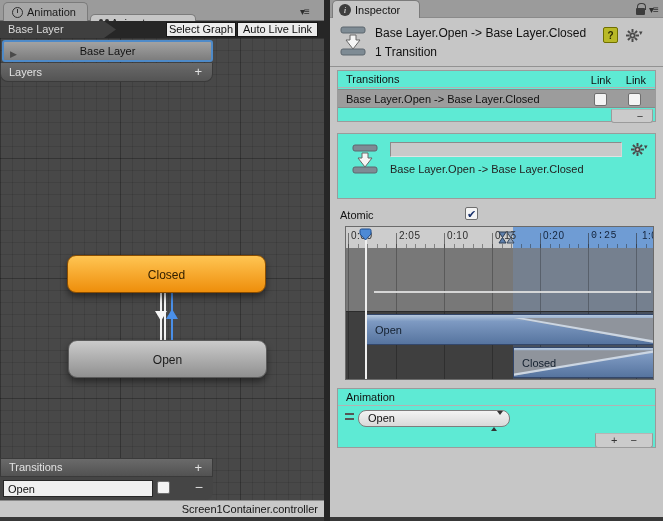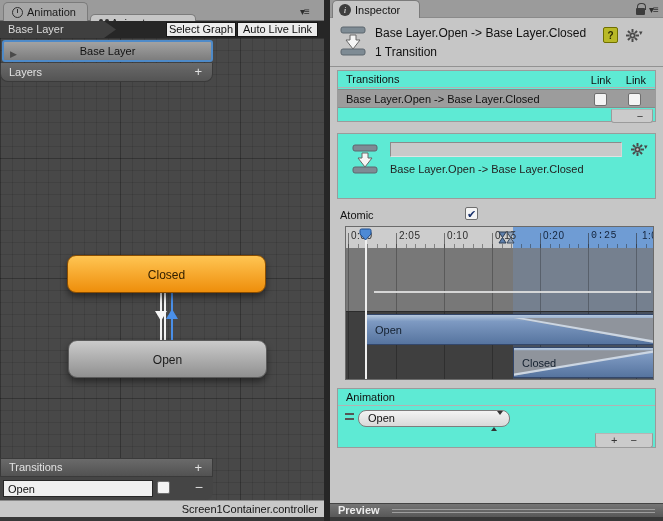--- a/index.html
+++ b/index.html
@@ -329,19 +329,15 @@
       <div class="dd" style="left:20px;top:21px;width:152px;">
         <span>Open</span>
         <span class="dd-arrows"><span class="tri-up"></span><span class="tri-down"></span></span>
       </div>
       <div class="minibar" style="right:2px;top:44px;width:58px;height:15px;line-height:13px;">
         <span style="margin-right:10px;">+</span>
         <span>−</span>
       </div>
     </div>
 
-    <div id="preview-bar">
-      <span>Preview</span>
-      <div id="preview-handle"></div>
-    </div>
     <div class="bottom-strip" style="left:0;width:333px;"></div>
   </div>
 </div>
 
 </body></html>

